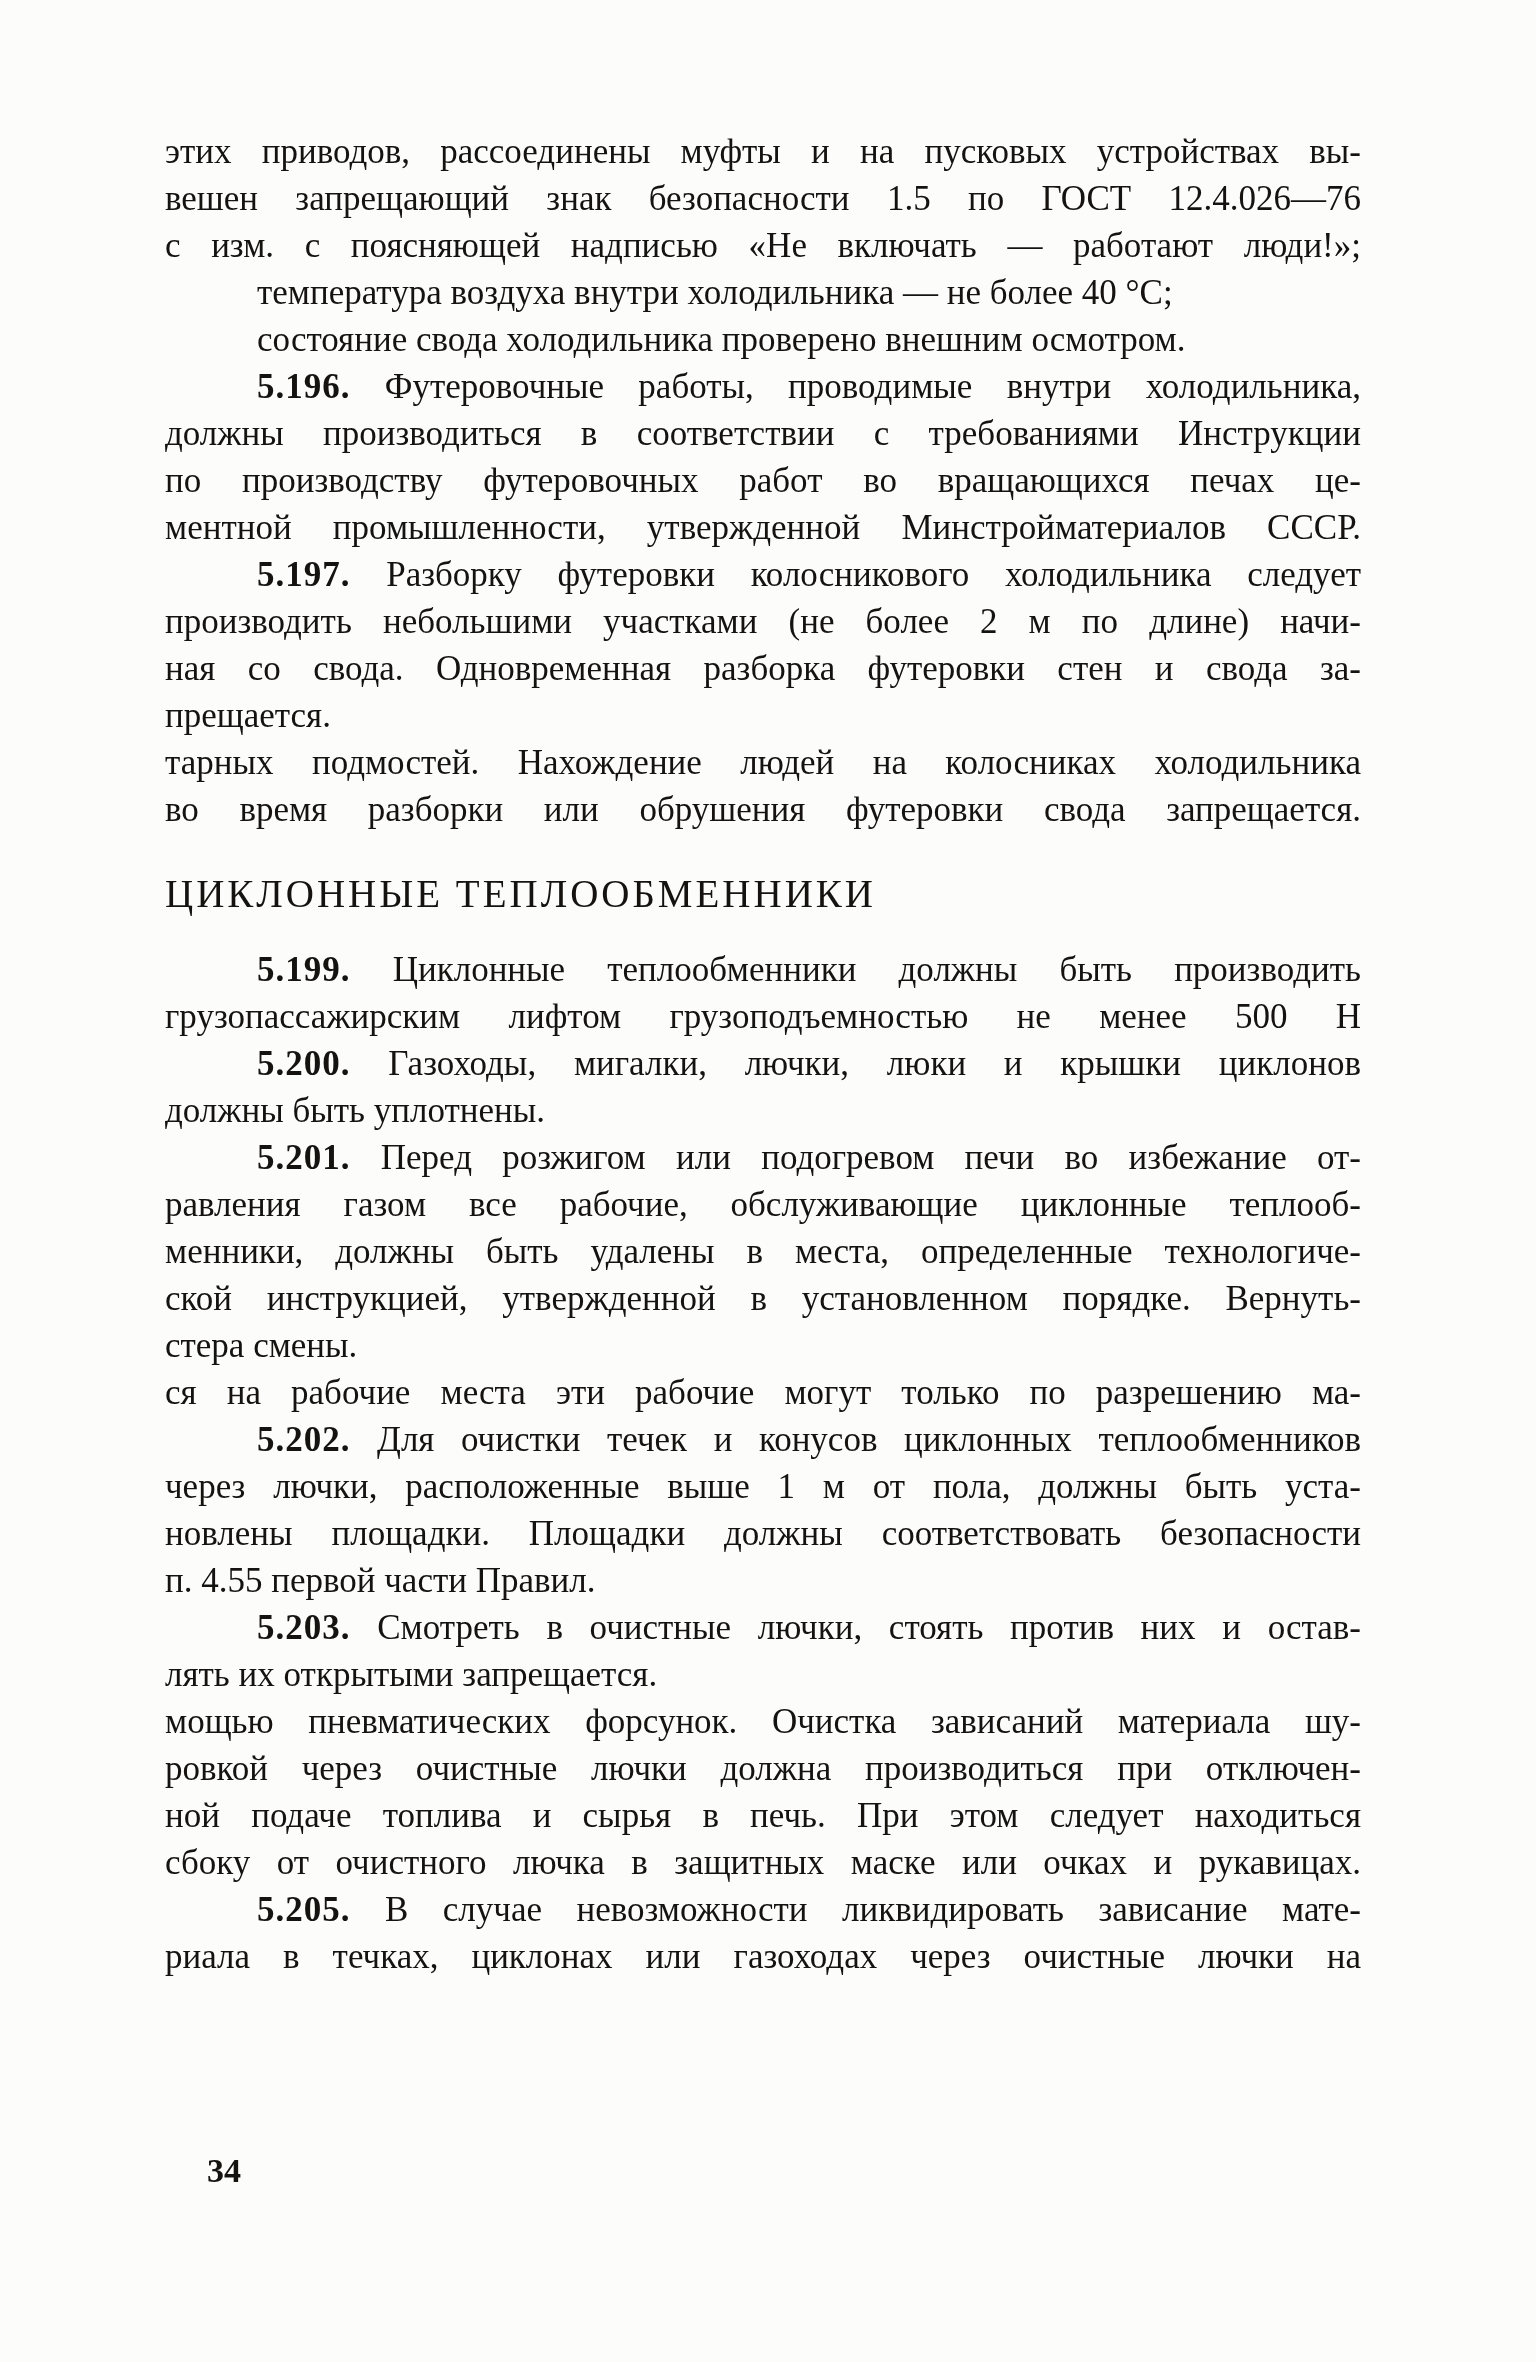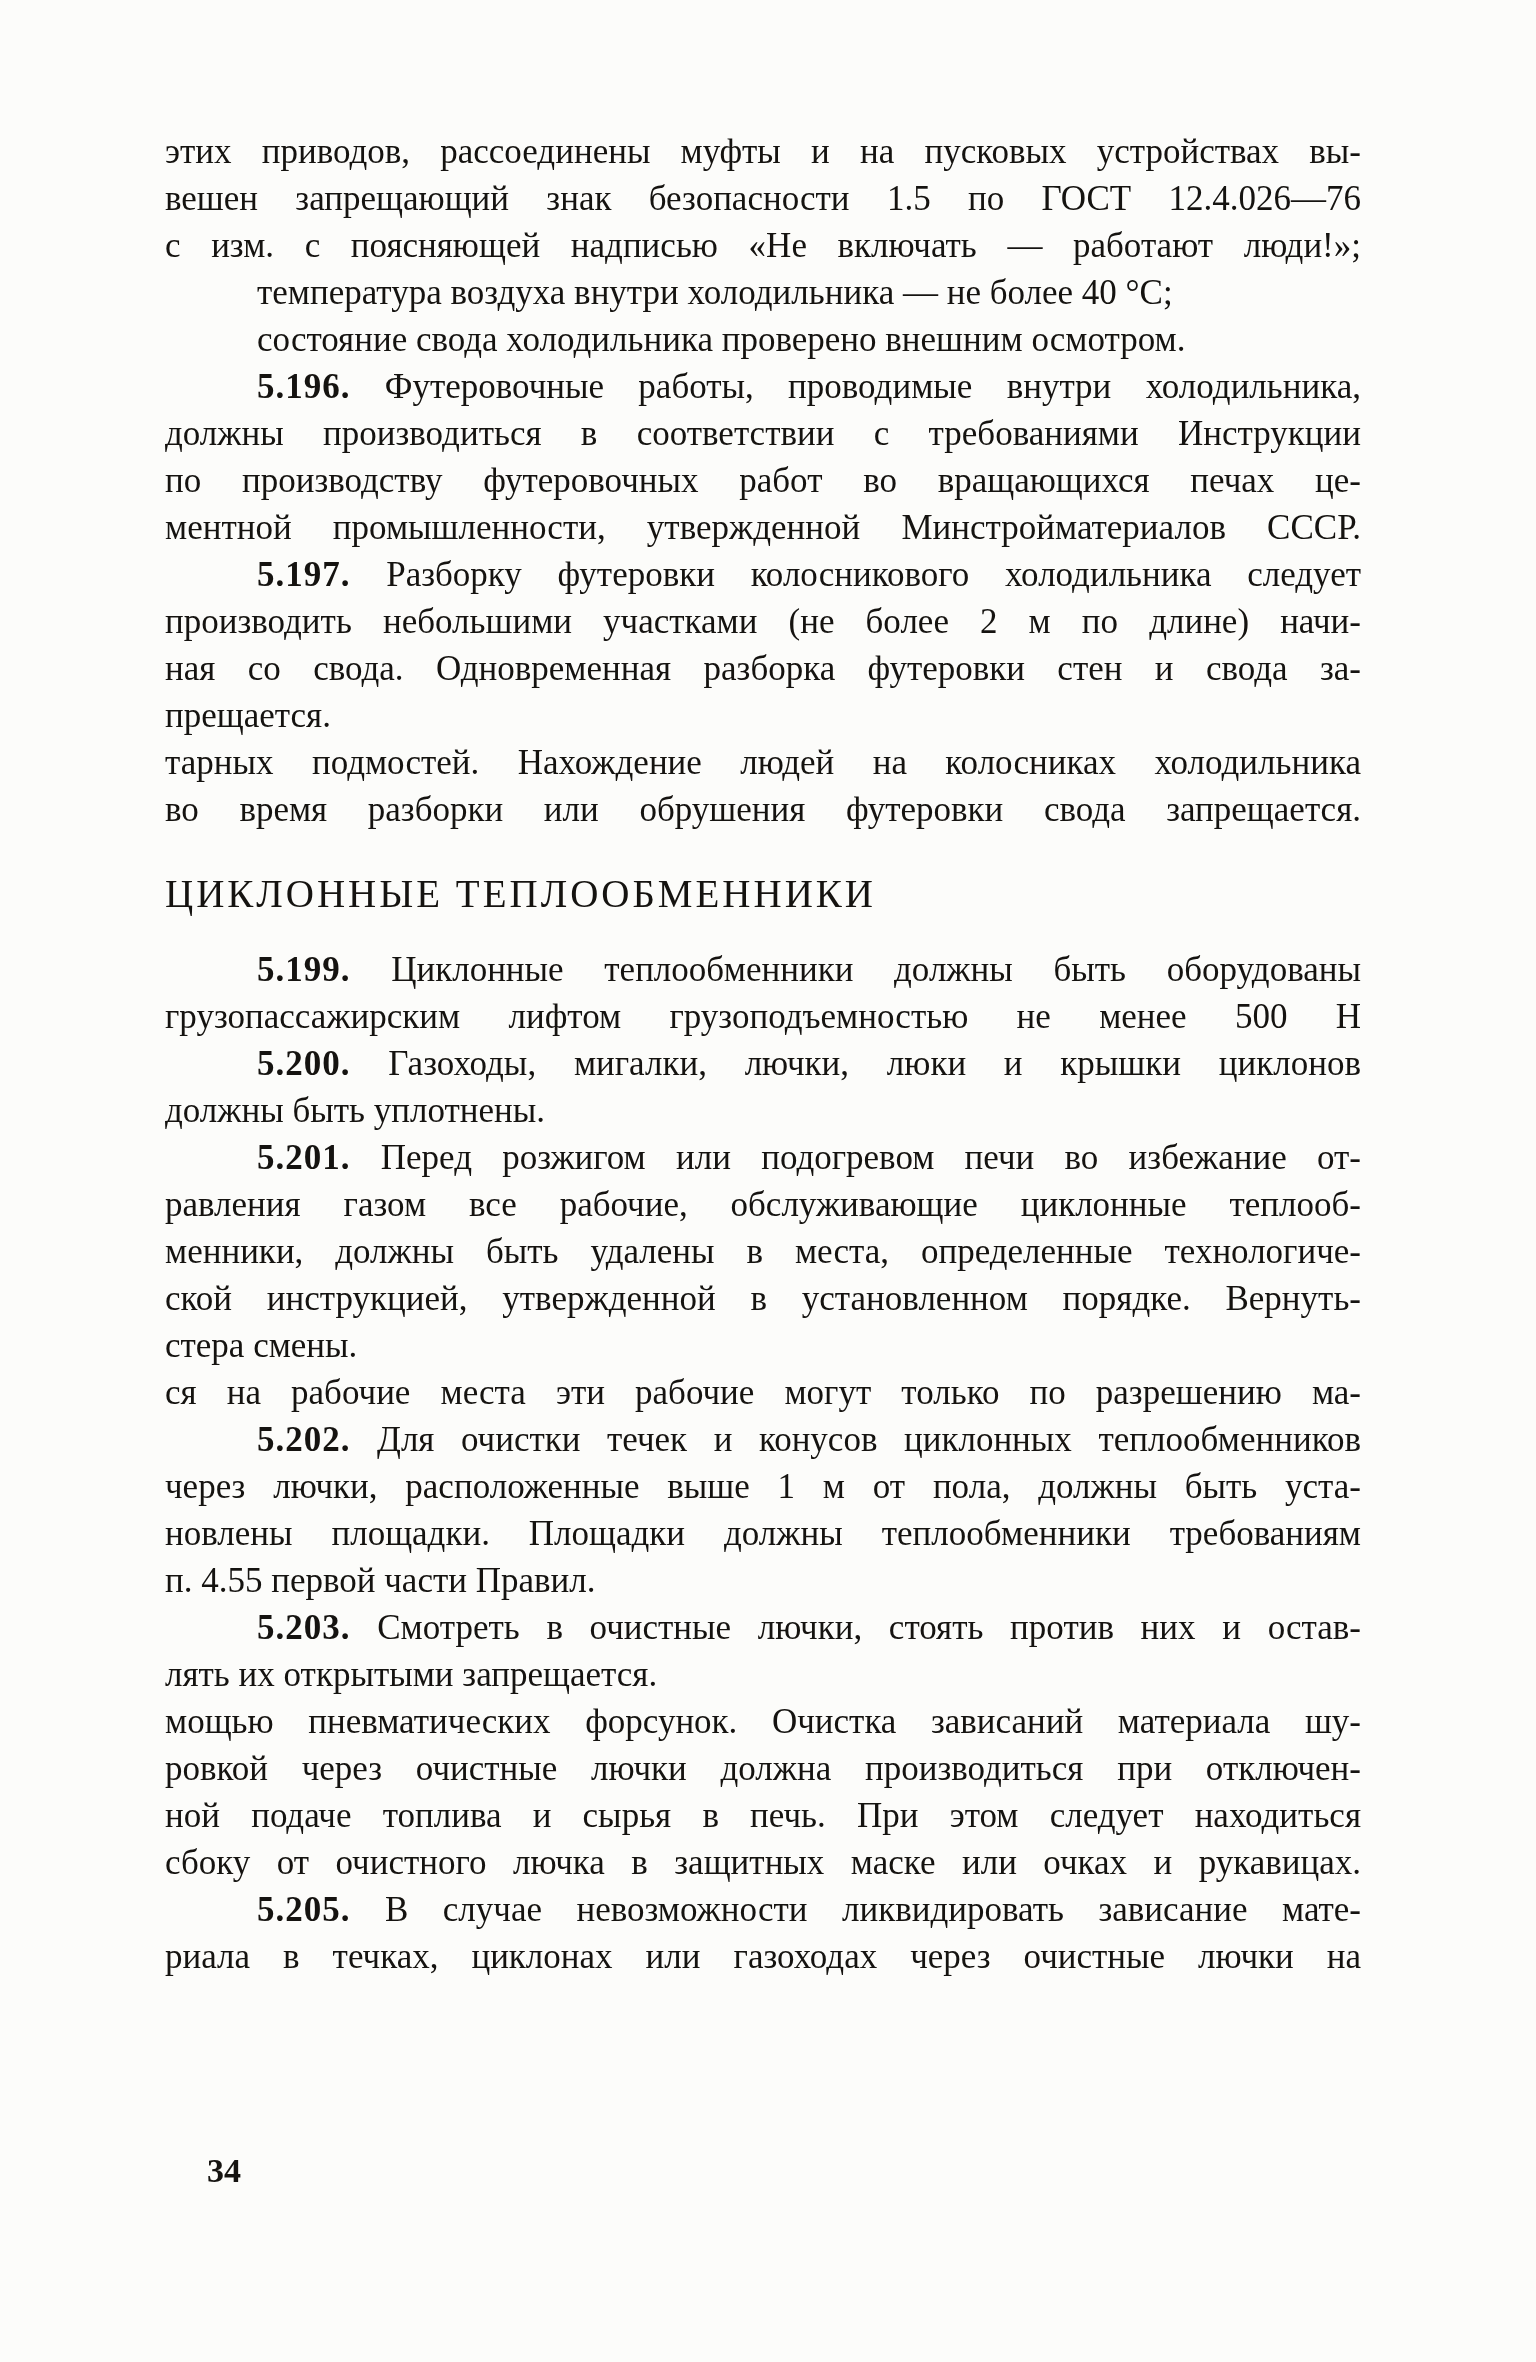--- a/index.html
+++ b/index.html
@@ -78,36 +78,36 @@
     <div class="ln jf ind"><b class="num">5.197.</b> <span>Разборку футеровки колосникового холодильника следует</span></div>
     <div class="ln jf"><span>производить небольшими участками (не более 2 м по длине) начи-</span></div>
     <div class="ln jf"><span>ная со свода. Одновременная разборка футеровки стен и свода за-</span></div>
     <div class="ln"><span>прещается.</span></div>
 
     <div class="ln jf"><span>тарных подмостей. Нахождение людей на колосниках холодильника</span></div>
     <div class="ln jf"><span>во время разборки или обрушения футеровки свода запрещается.</span></div>
 
     <h2 class="heading">ЦИКЛОННЫЕ ТЕПЛООБМЕННИКИ</h2>
 
-    <div class="ln jf ind"><b class="num">5.199.</b> <span>Циклонные теплообменники должны быть оборудованы</span></div>
+    <div class="ln jf ind"><b class="num">5.199.</b> <span>Циклонные теплообменники должны быть производить</span></div>
     <div class="ln jf"><span>грузопассажирским лифтом грузоподъемностью не менее 500 Н</span></div>
 
     <div class="ln jf ind"><b class="num">5.200.</b> <span>Газоходы, мигалки, лючки, люки и крышки циклонов</span></div>
     <div class="ln"><span>должны быть уплотнены.</span></div>
 
     <div class="ln jf ind"><b class="num">5.201.</b> <span>Перед розжигом или подогревом печи во избежание от-</span></div>
     <div class="ln jf"><span>равления газом все рабочие, обслуживающие циклонные теплооб-</span></div>
     <div class="ln jf"><span>менники, должны быть удалены в места, определенные технологиче-</span></div>
     <div class="ln jf"><span>ской инструкцией, утвержденной в установленном порядке. Вернуть-</span></div>
     <div class="ln"><span>стера смены.</span></div>
     <div class="ln jf"><span>ся на рабочие места эти рабочие могут только по разрешению ма-</span></div>
 
     <div class="ln jf ind"><b class="num">5.202.</b> <span>Для очистки течек и конусов циклонных теплообменников</span></div>
     <div class="ln jf"><span>через лючки, расположенные выше 1 м от пола, должны быть уста-</span></div>
-    <div class="ln jf"><span>новлены площадки. Площадки должны теплообменники требованиям</span></div>
+    <div class="ln jf"><span>новлены площадки. Площадки должны соответствовать безопасности</span></div>
     <div class="ln"><span>п. 4.55 первой части Правил.</span></div>
 
     <div class="ln jf ind"><b class="num">5.203.</b> <span>Смотреть в очистные лючки, стоять против них и остав-</span></div>
     <div class="ln"><span>лять их открытыми запрещается.</span></div>
 
     <div class="ln jf"><span>мощью пневматических форсунок. Очистка зависаний материала шу-</span></div>
     <div class="ln jf"><span>ровкой через очистные лючки должна производиться при отключен-</span></div>
     <div class="ln jf"><span>ной подаче топлива и сырья в печь. При этом следует находиться</span></div>
     <div class="ln jf"><span>сбоку от очистного лючка в защитных маске или очках и рукавицах.</span></div>
 

